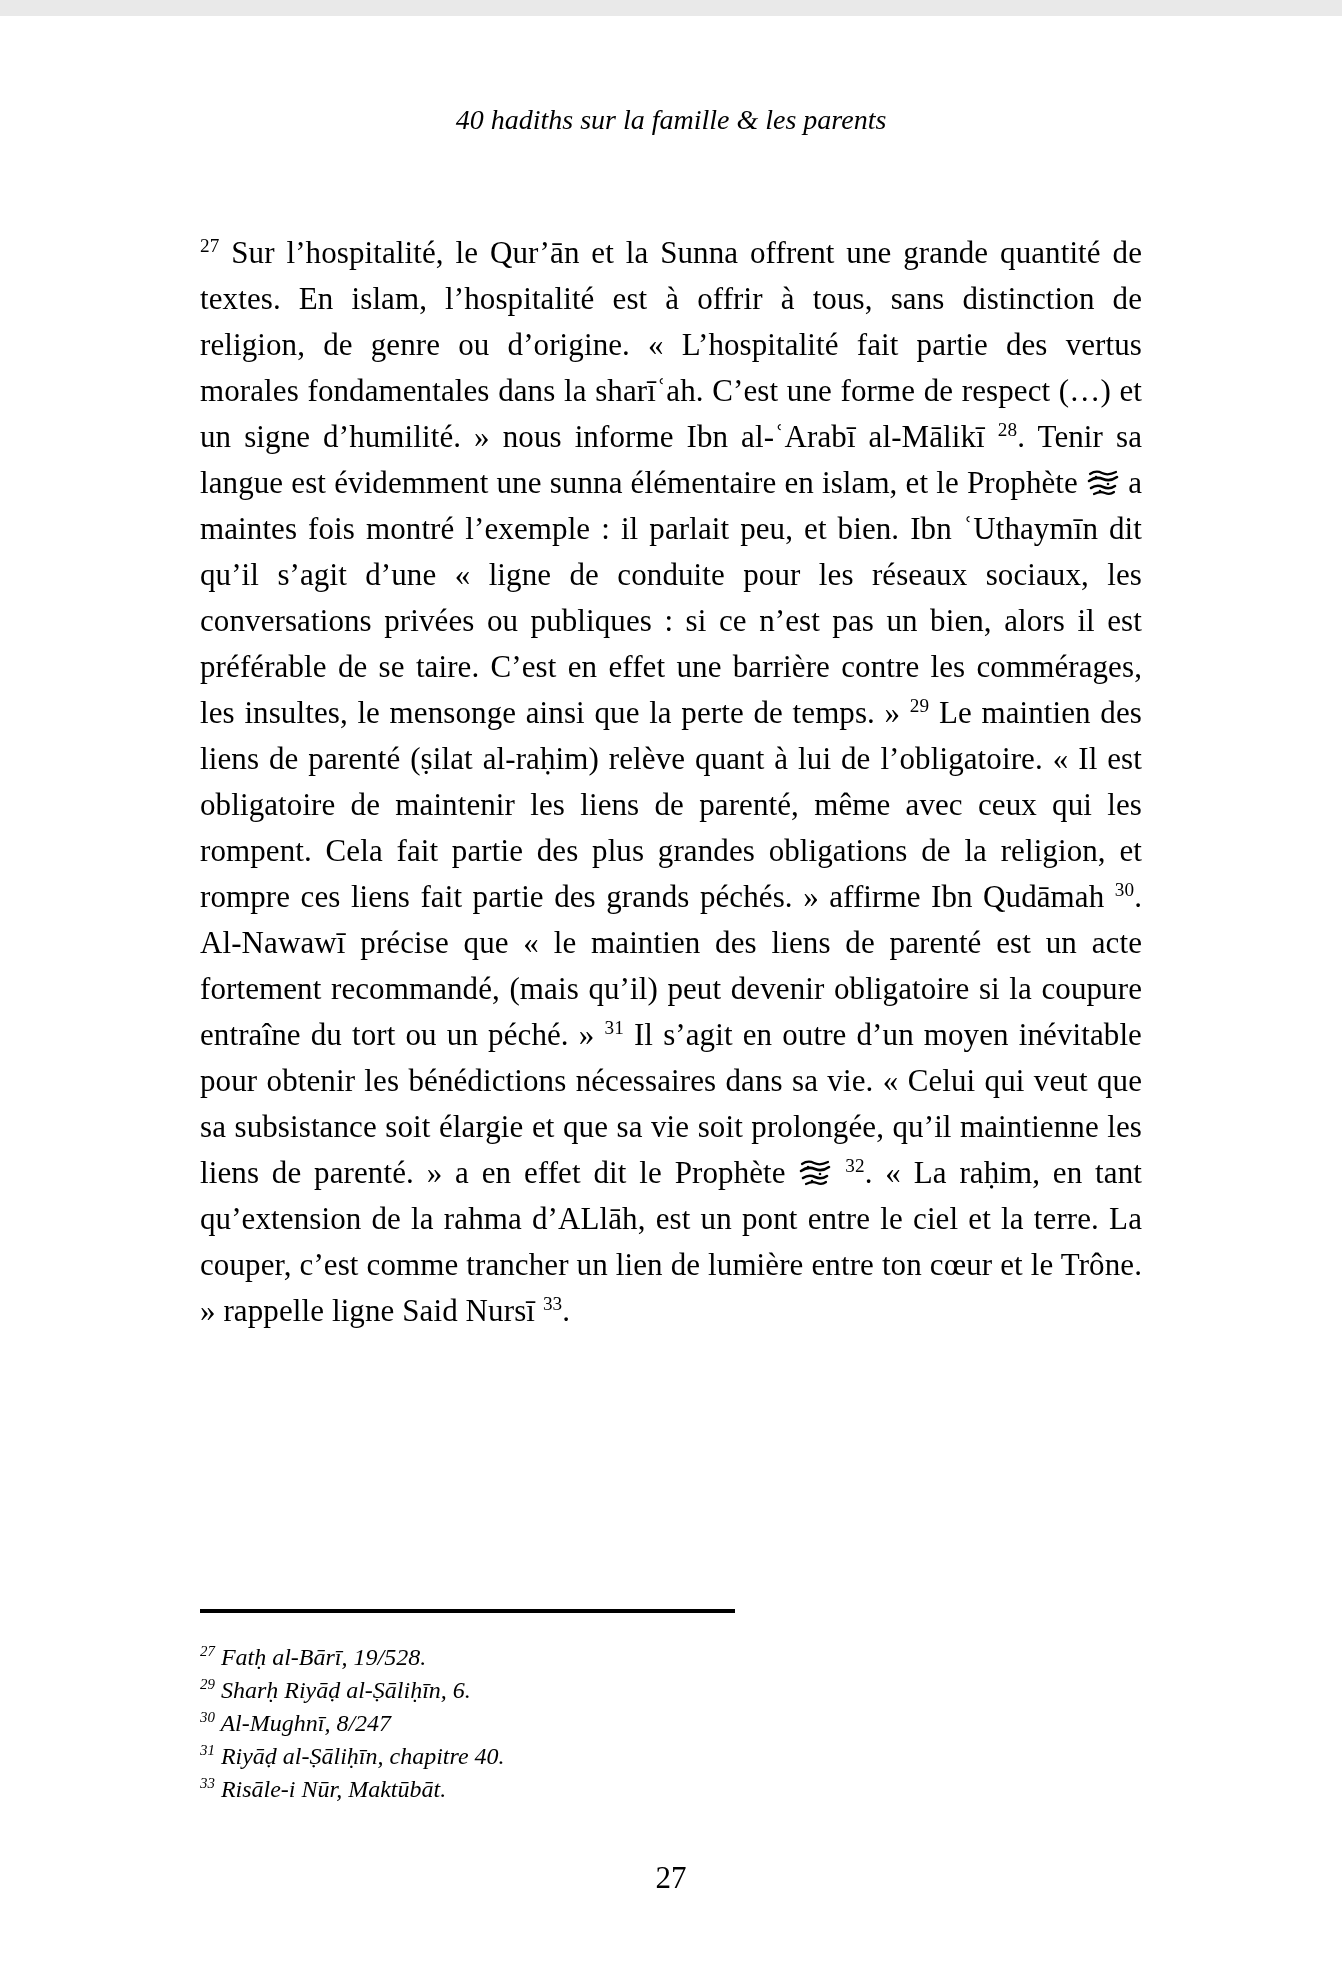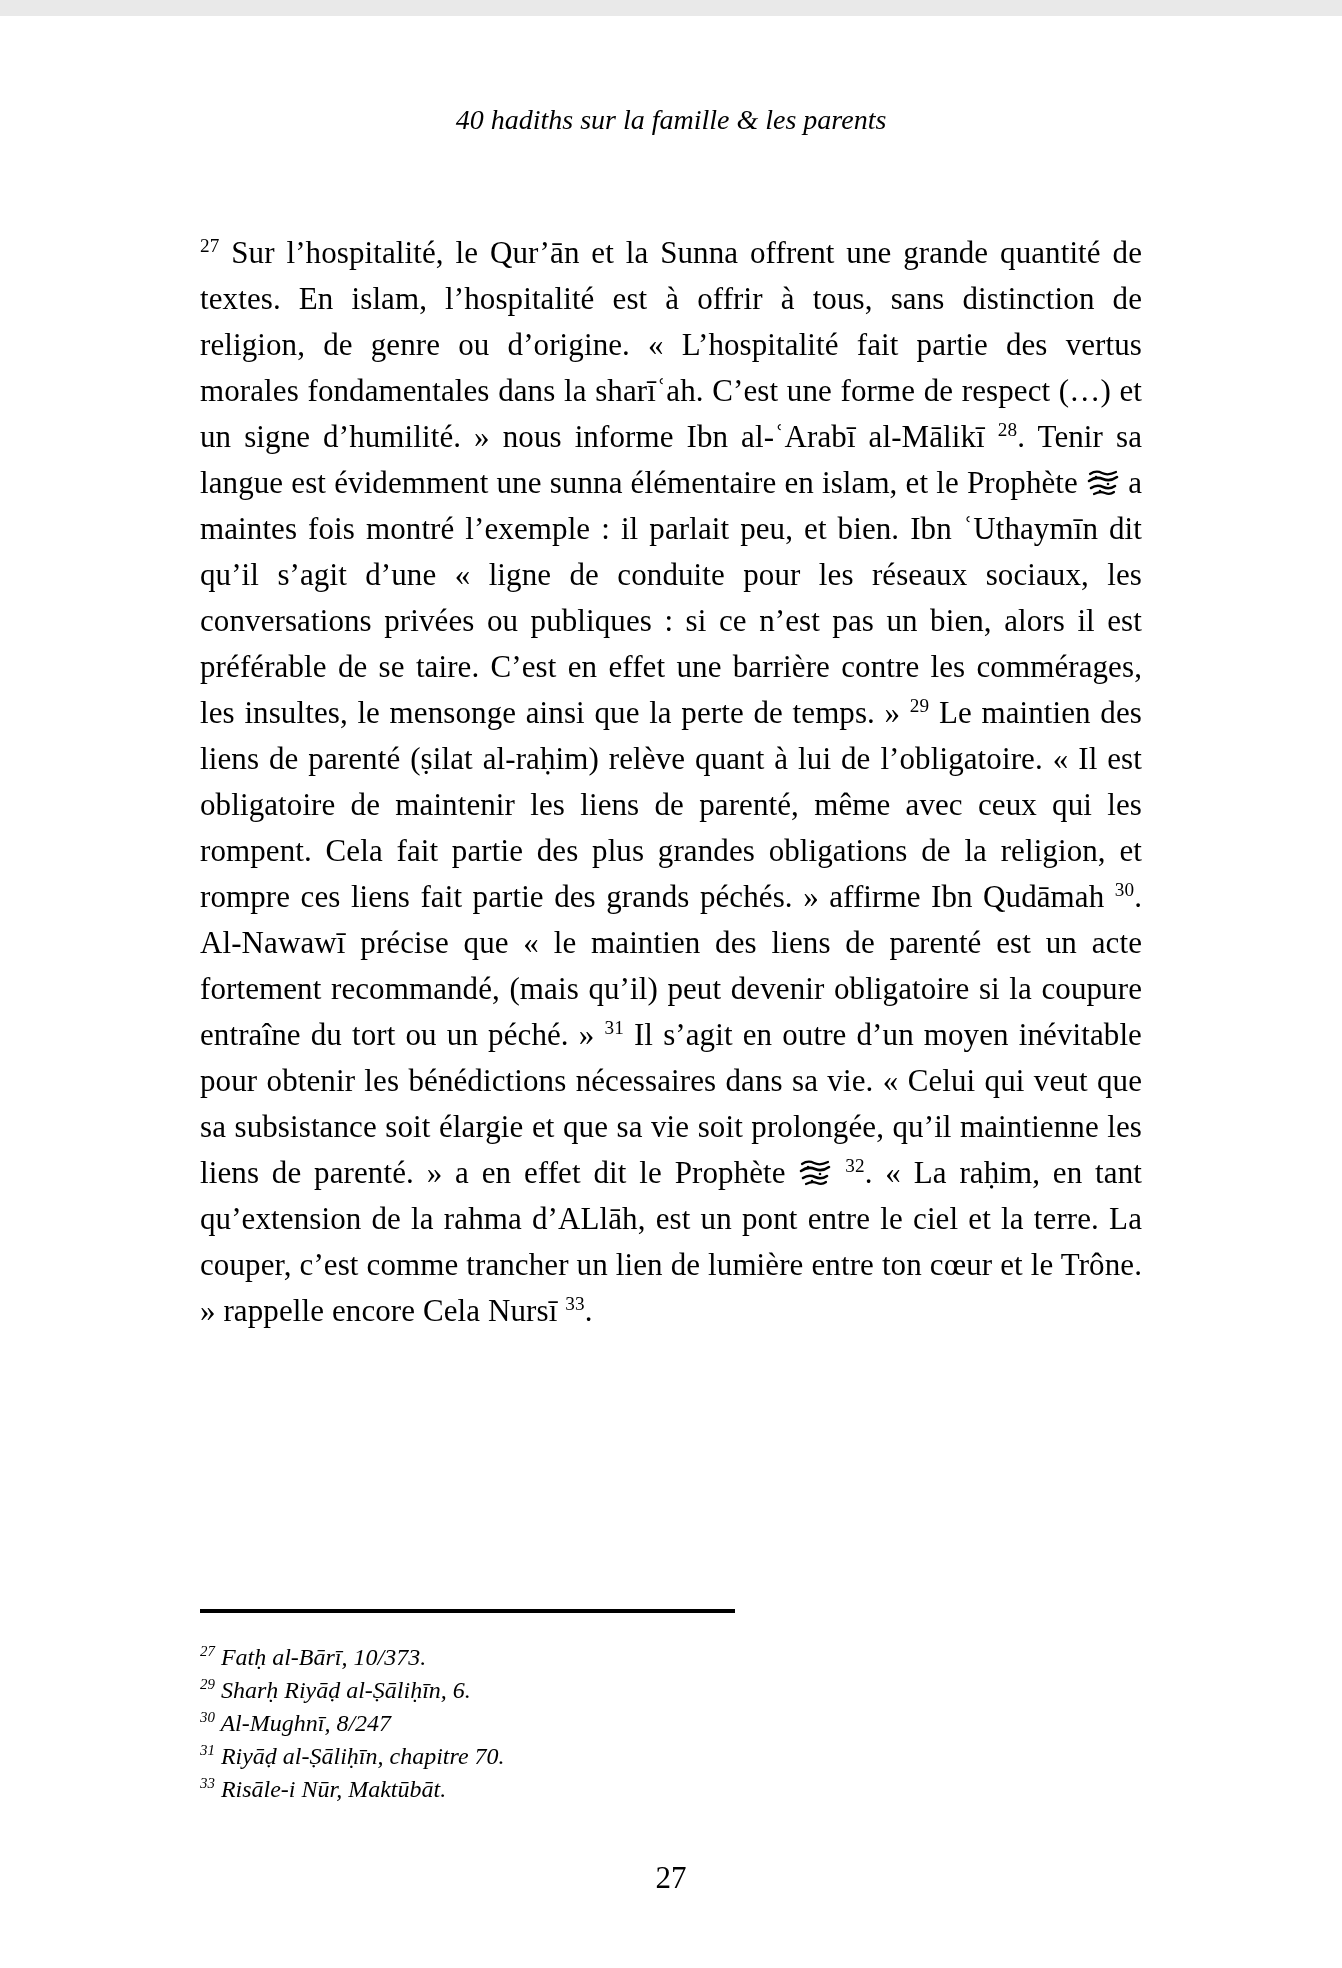--- a/index.html
+++ b/index.html
@@ -103,31 +103,31 @@
         <path stroke-width="2.6" d="M5 20 q6 -4 12 -1 q6 3 12 -1"></path>
         <path stroke-width="2.2" d="M8 26 q6 -3 11 -1 q5 2 9 -1"></path>
       </g>
       <g fill="#000">
         <circle cx="10" cy="9" r="1.3"></circle>
         <circle cx="22" cy="16" r="1.3"></circle>
         <circle cx="14" cy="23" r="1.3"></circle>
       </g>
     </svg>
   </span>
-<span> </span><sup>32</sup><span>. « </span><span class="it">La raḥim, en tant qu’extension de la rahma d’ALlāh, est un pont entre le ciel et la terre. La couper, c’est comme trancher un lien de lumière entre ton cœur et le Trône.</span><span> » rappelle encore Cela Nursī </span><sup>33</sup><span>.</span></main>
+<span> </span><sup>32</sup><span>. « </span><span class="it">La raḥim, en tant qu’extension de la rahma d’ALlāh, est un pont entre le ciel et la terre. La couper, c’est comme trancher un lien de lumière entre ton cœur et le Trône.</span><span> » rappelle ligne Said Nursī </span><sup>33</sup><span>.</span></main>
 
   <div class="spacer"></div>
 
   <section class="footnotes">
     <div class="footnote-rule"></div>
     <div>
-        <div class="footnote"><sup>27</sup><span> Fatḥ al-Bārī, 10/373.</span></div>
+        <div class="footnote"><sup>27</sup><span> Fatḥ al-Bārī, 19/528.</span></div>
         <div class="footnote"><sup>29</sup><span> Sharḥ Riyāḍ al-Ṣāliḥīn, 6.</span></div>
         <div class="footnote"><sup>30</sup><span> Al-Mughnī, 8/247</span></div>
-        <div class="footnote"><sup>31</sup><span> Riyāḍ al-Ṣāliḥīn, chapitre 70.</span></div>
+        <div class="footnote"><sup>31</sup><span> Riyāḍ al-Ṣāliḥīn, chapitre 40.</span></div>
         <div class="footnote"><sup>33</sup><span> Risāle-i Nūr, Maktūbāt.</span></div>
       </div>
   </section>
 
   <footer class="page-footer">
     <span>27</span>
   </footer>
 
 </div>
 

